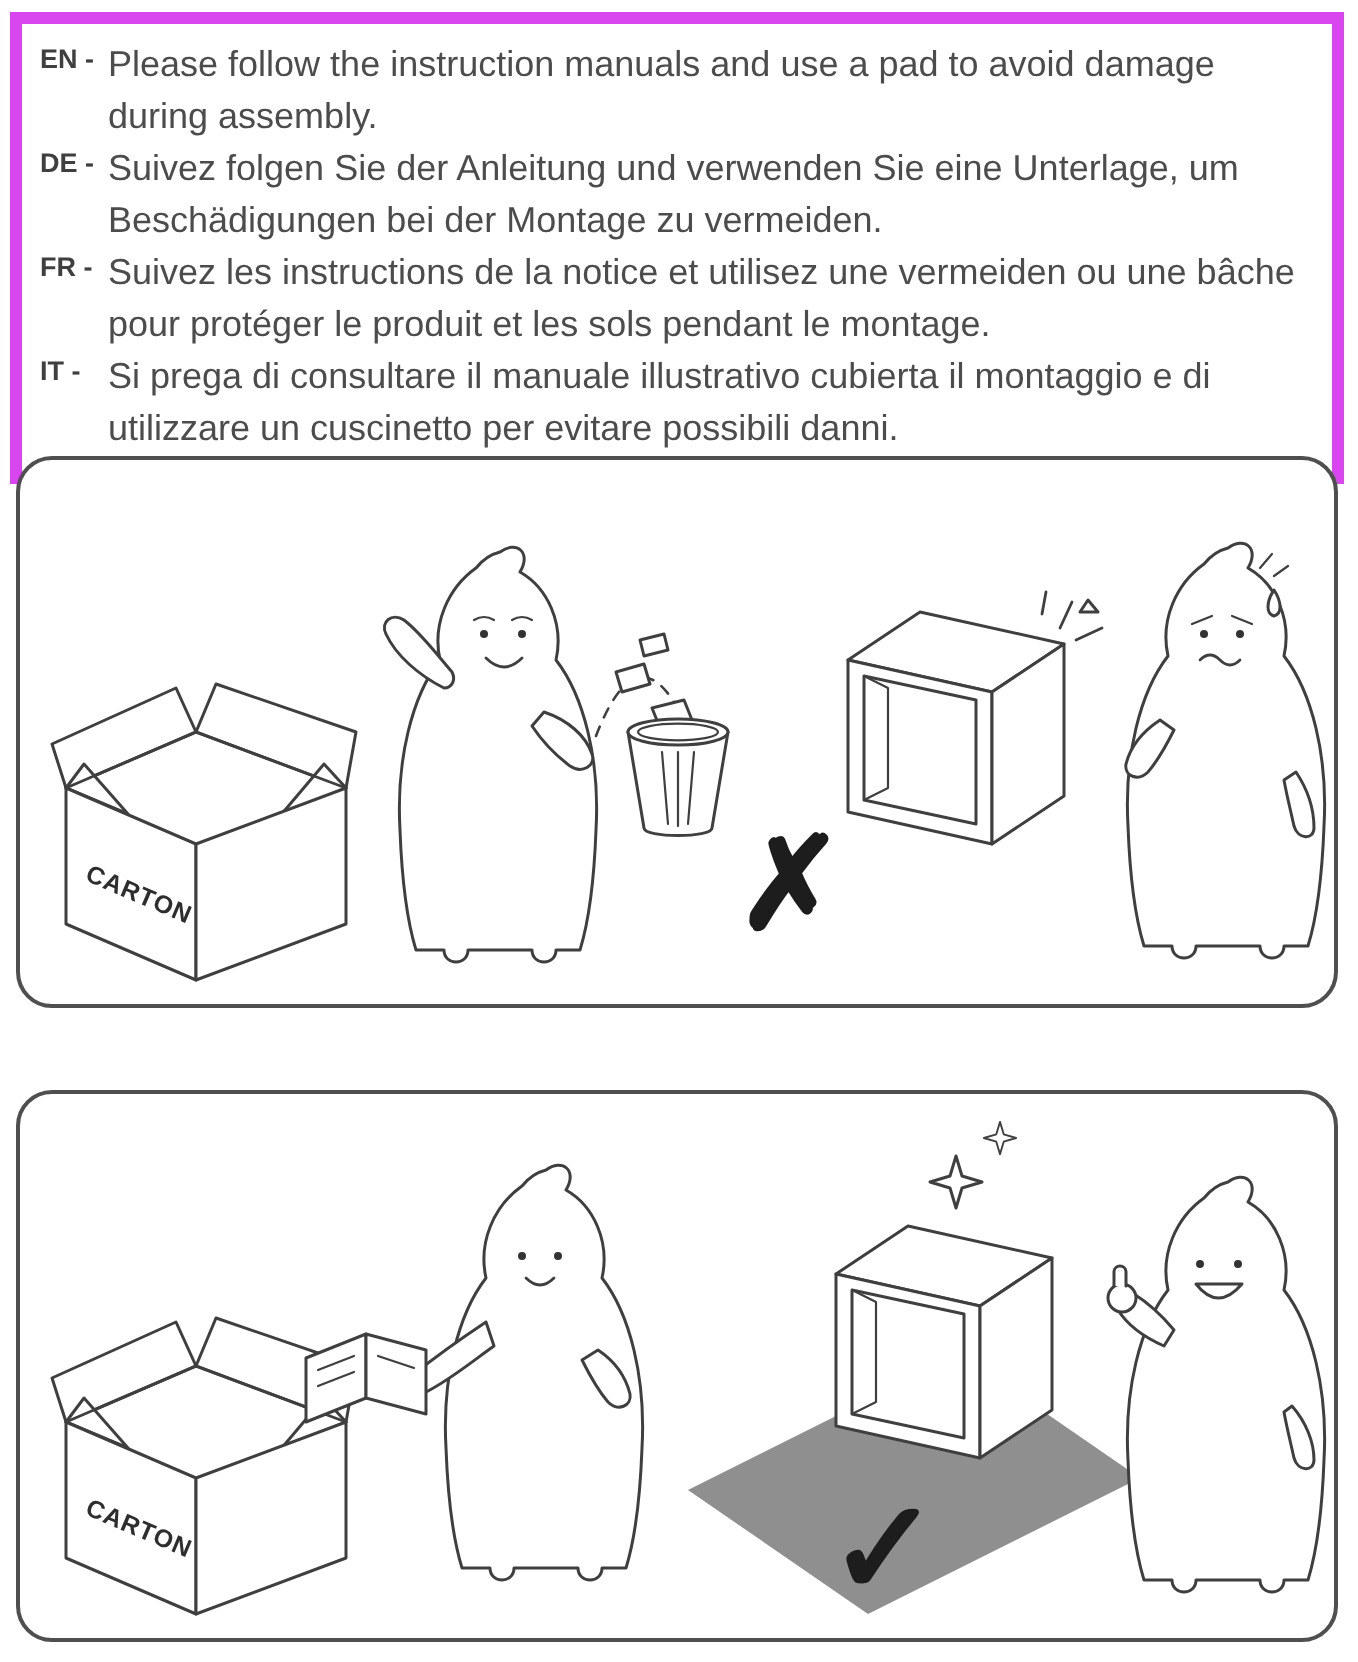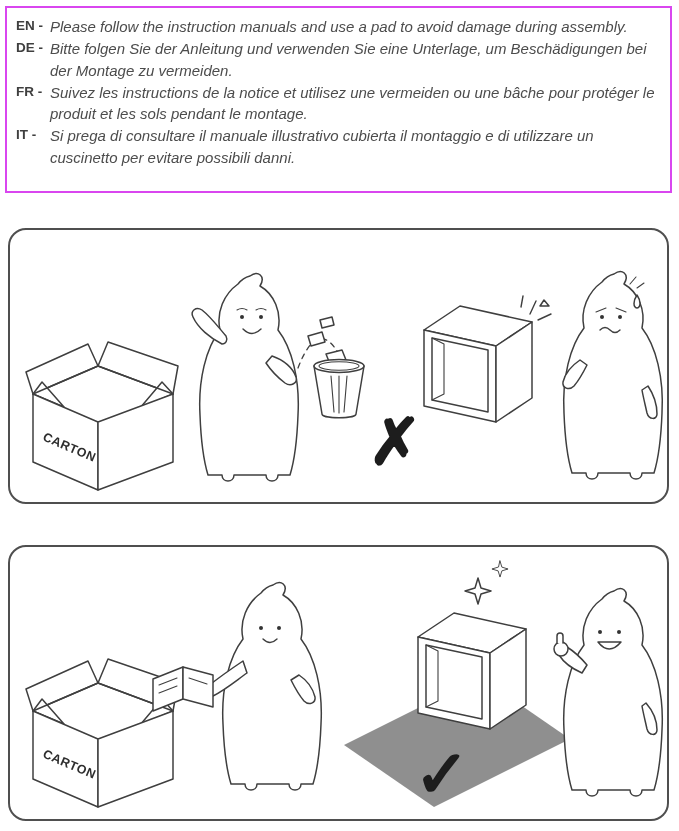--- a/index.html
+++ b/index.html
@@ -2,29 +2,29 @@
 <html><head>
 <meta charset="utf-8">
 <style>
   html,body{margin:0;padding:0;background:#ffffff;}
   body{
     width:679px;height:831px;position:relative;overflow:hidden;
     font-family:"Liberation Sans", sans-serif;color:#4a4a4a;
   }
   .notice{
     position:absolute;left:5px;top:6px;width:667px;box-sizing:border-box;
-    border:2px solid #d946ef;padding:7px 9px 22px 9px;background:#fff;
+    border:6px solid #d946ef;padding:7px 9px 8px 9px;background:#fff;
   }
   .lang-row{display:flex;align-items:flex-start;margin:1px 0;}
   .lang-label{
     flex:0 0 34px;font-weight:700;font-size:13.5px;line-height:1.42;
     color:#3f3f3f;white-space:nowrap;
   }
   .lang-text{
-    flex:1;font-size:15px;line-height:1.42;color:#4c4c4c;font-style:italic;
+    flex:1;font-size:18px;line-height:1.42;color:#4c4c4c;
   }
   .panel{
     position:absolute;left:8px;width:661px;height:276px;box-sizing:border-box;
     border:2px solid #4f4f4f;border-radius:18px;background:#fff;overflow:hidden;
   }
   #panel-wrong{top:228px;}
   #panel-correct{top:545px;}
   .panel svg{display:block;width:100%;height:100%;}
   .sh{fill:#ffffff;stroke:#3f3f3f;stroke-width:1.5;stroke-linejoin:round;stroke-linecap:round;}
   .ln{fill:none;stroke:#3f3f3f;stroke-width:1.4;stroke-linejoin:round;stroke-linecap:round;}
@@ -41,21 +41,21 @@
 </head>
 <body>
 
 <div class="notice">
   <div class="lang-row">
     <span class="lang-label">EN -</span>
     <span class="lang-text">Please follow the instruction manuals and use a pad to avoid damage during assembly.</span>
   </div>
   <div class="lang-row">
     <span class="lang-label">DE -</span>
-    <span class="lang-text">Bitte folgen Sie der Anleitung und verwenden Sie eine Unterlage, um Beschädigungen bei der Montage zu vermeiden.</span>
+    <span class="lang-text">Suivez folgen Sie der Anleitung und verwenden Sie eine Unterlage, um Beschädigungen bei der Montage zu vermeiden.</span>
   </div>
   <div class="lang-row">
     <span class="lang-label">FR -</span>
     <span class="lang-text">Suivez les instructions de la notice et utilisez une vermeiden ou une bâche pour protéger le produit et les sols pendant le montage.</span>
   </div>
   <div class="lang-row">
     <span class="lang-label">IT -</span>
     <span class="lang-text">Si prega di consultare il manuale illustrativo cubierta il montaggio e di utilizzare un cuscinetto per evitare possibili danni.</span>
   </div>
 </div>

